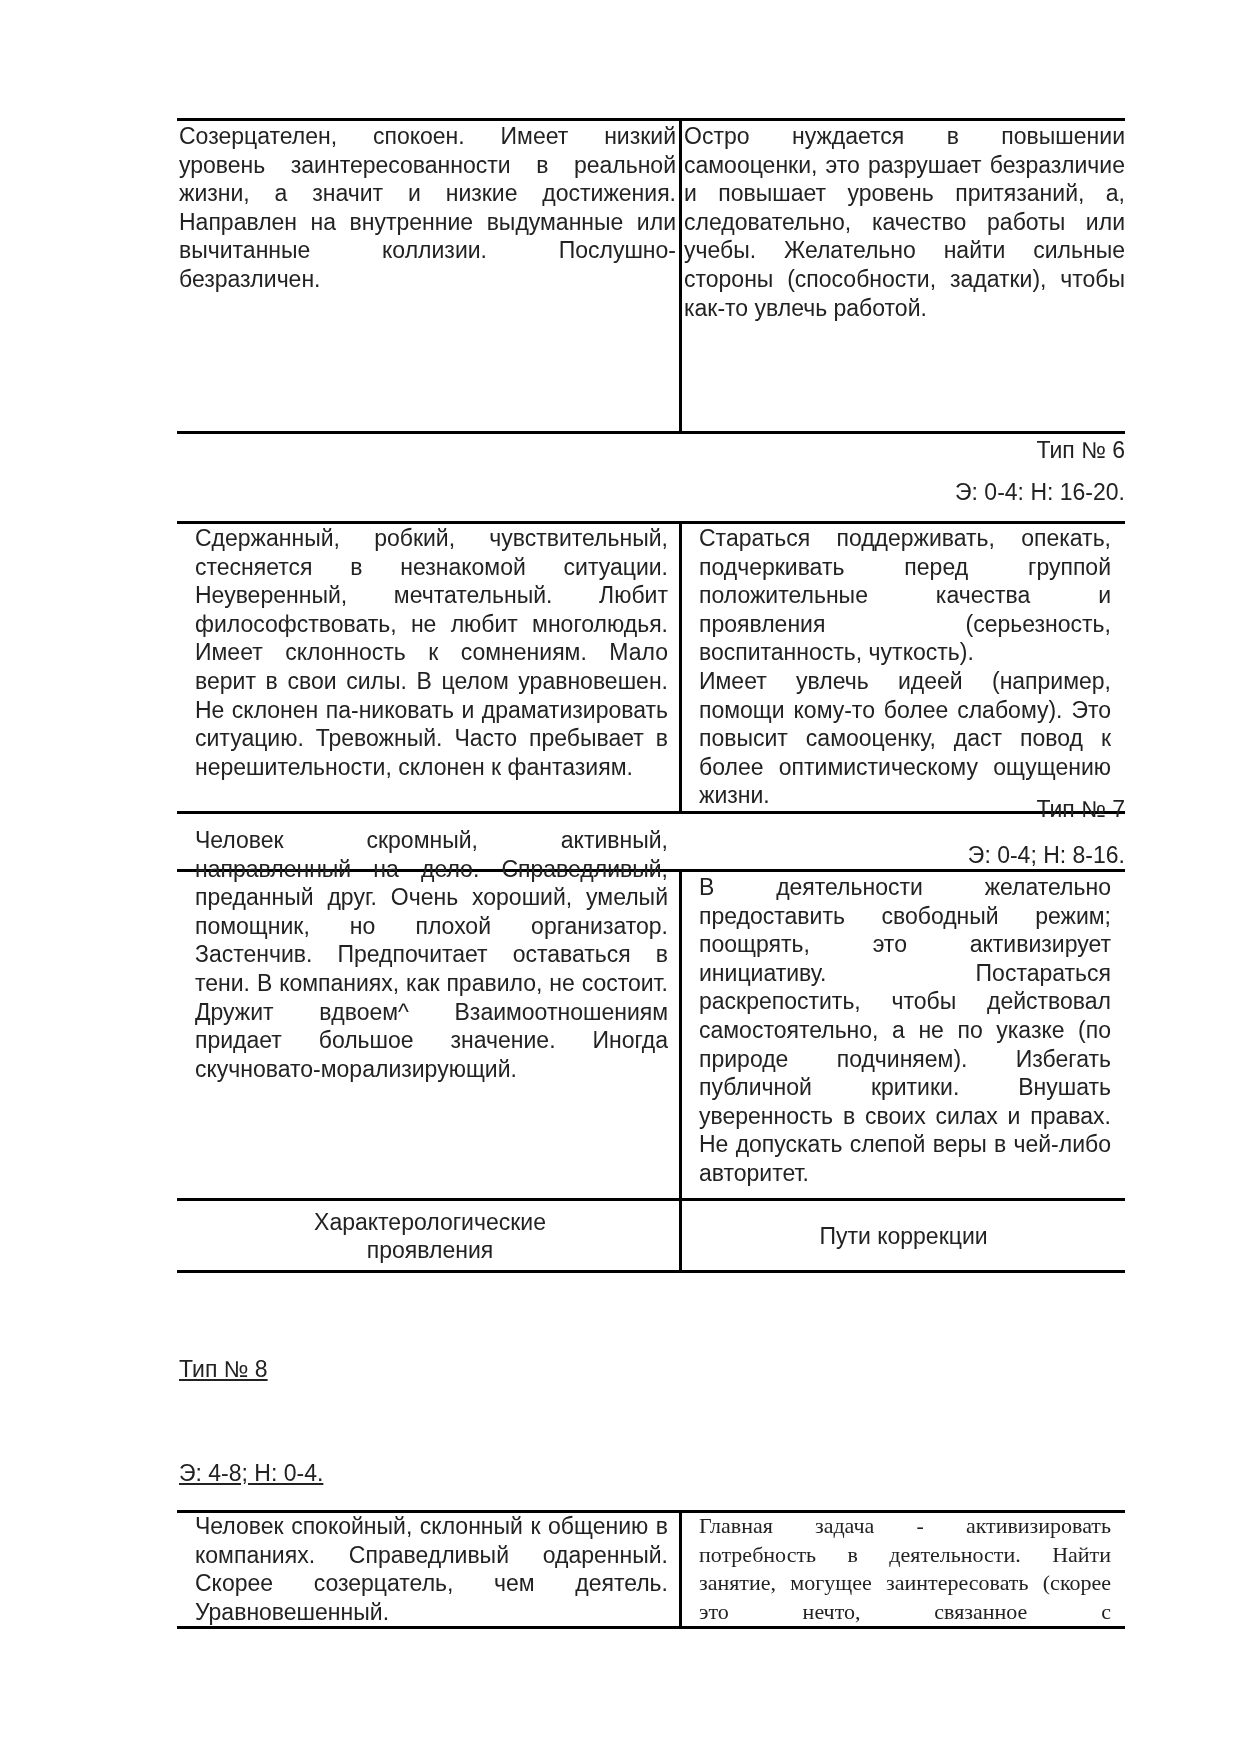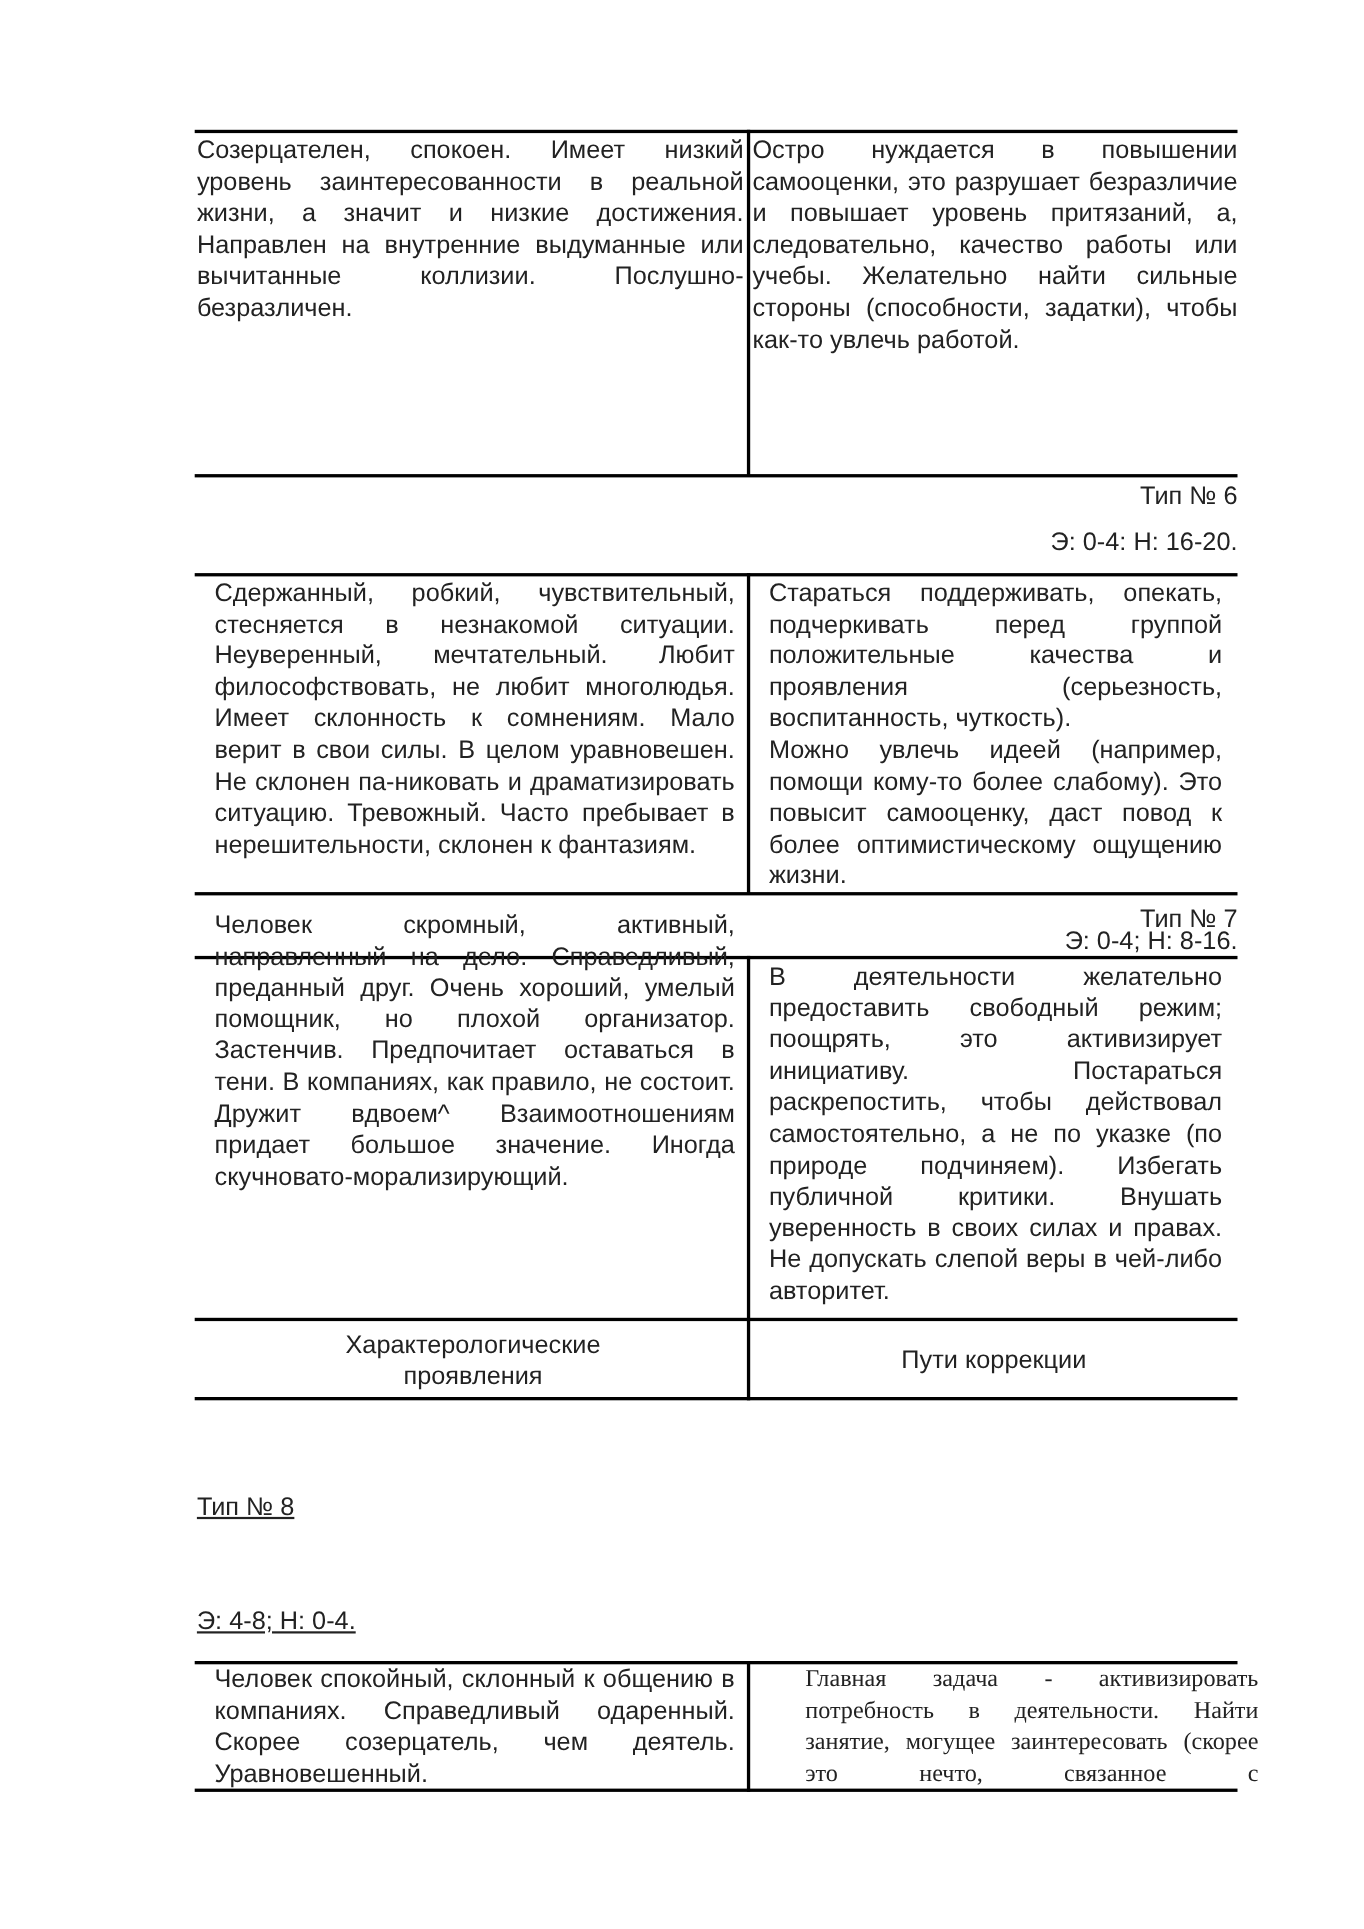--- a/index.html
+++ b/index.html
@@ -2,44 +2,44 @@
 <html><head>
 <meta charset="utf-8">
 <style>
   html, body { margin: 0; padding: 0; background: #ffffff; }
   body { width: 1240px; height: 1754px; position: relative; overflow: hidden;
          font-family: "Liberation Sans", sans-serif; color: #222; }
   .hline { position: absolute; left: 177px; width: 948px; height: 3px; background: #000; }
   .vline { position: absolute; left: 679px; width: 3px; background: #000; }
   .cell { position: absolute; font-size: 23px; line-height: 28.6px; text-align: justify;
           text-align-last: left; }
-  .cell.serif { font-family: "Liberation Serif", serif; font-size: 22px; margin-left: 33px; }
+  .cell.serif { font-family: "Liberation Serif", serif; font-size: 22px; }
   .center { position: absolute; left: 177px; width: 948px; text-align: right; font-size: 23px; }
   .plain { position: absolute; font-size: 23px; text-decoration: underline; }
   .hdr { position: absolute; text-align: center; font-size: 23px; line-height: 28px; }
 </style>
 </head>
 <body>
 
 <div class="hline" style="top:118px;"></div>
 <div class="vline" style="top:118px;height:314px;"></div>
 <div class="cell" style="left:179px;top:122px;width:497px;">Созерцателен, спокоен. Имеет низкий уровень заинтересованности в реальной жизни, а значит и низкие достижения. Направлен на внутренние выдуманные или вычитанные коллизии. Послушно-безразличен.</div>
 <div class="cell" style="left:684px;top:122px;width:441px;">Остро нуждается в повышении самооценки, это разрушает безразличие и повышает уровень притязаний, а, следовательно, качество работы или учебы. Желательно найти сильные стороны (способности, задатки), чтобы как-то увлечь работой.</div>
 <div class="hline" style="top:431px;"></div>
 
 <div class="center" style="top:437px;">Тип № 6</div>
 <div class="center" style="top:479px;">Э: 0-4: Н: 16-20.</div>
 <div class="hline" style="top:521px;"></div>
 <div class="vline" style="top:521px;height:292px;"></div>
 <div class="cell" style="left:195px;top:524px;width:473px;">Сдержанный, робкий, чувствительный, стесняется в незнакомой ситуации. Неуверенный, мечтательный. Любит философствовать, не любит многолюдья. Имеет склонность к сомнениям. Мало верит в свои силы. В целом уравновешен. Не склонен па-никовать и драматизировать ситуацию. Тревожный. Часто пребывает в нерешительности, склонен к фантазиям.</div>
 <div class="cell" style="left:699px;top:524px;width:412px;">Стараться поддерживать, опекать, подчеркивать перед группой положительные качества и проявления (серьезность, воспитанность, чуткость).</div>
-<div class="cell" style="left:699px;top:667px;width:412px;">Можно увлечь идеей (например, помощи кому-то более слабому). Это повысит самооценку, даст повод к более оптимистическому ощущению жизни.</div>
+<div class="cell" style="left:699px;top:667px;width:412px;">Имеет увлечь идеей (например, помощи кому-то более слабому). Это повысит самооценку, даст повод к более оптимистическому ощущению жизни.</div>
 <div class="hline" style="top:811px;"></div>
 
-<div class="center" style="top:822px;">Тип № 7</div>
+<div class="center" style="top:796px;">Тип № 7</div>
 <div class="center" style="top:842px;">Э: 0-4; Н: 8-16.</div>
 <div class="hline" style="top:869px;"></div>
 <div class="vline" style="top:869px;height:404px;"></div>
 <div class="cell" style="left:195px;top:826px;width:473px;">Человек скромный, активный, направленный на дело. Справедливый, преданный друг. Очень хороший, умелый помощник, но плохой организатор. Застенчив. Предпочитает оставаться в тени. В компаниях, как правило, не состоит. Дружит вдвоем^ Взаимоотношениям придает большое значение. Иногда скучновато-морализирующий.</div>
 <div class="cell" style="left:699px;top:873px;width:412px;">В деятельности желательно предоставить свободный режим; поощрять, это активизирует инициативу. Постараться раскрепостить, чтобы действовал самостоятельно, а не по указке (по природе подчиняем). Избегать публичной критики. Внушать уверенность в своих силах и правах. Не допускать слепой веры в чей-либо авторитет.</div>
 <div class="hline" style="top:1198px;"></div>
 
 <div class="hdr" style="left:290px;top:1208px;width:280px;">Характерологические проявления</div>
 <div class="hdr" style="left:682px;top:1222px;width:443px;">Пути коррекции</div>
 <div class="hline" style="top:1270px;"></div>

